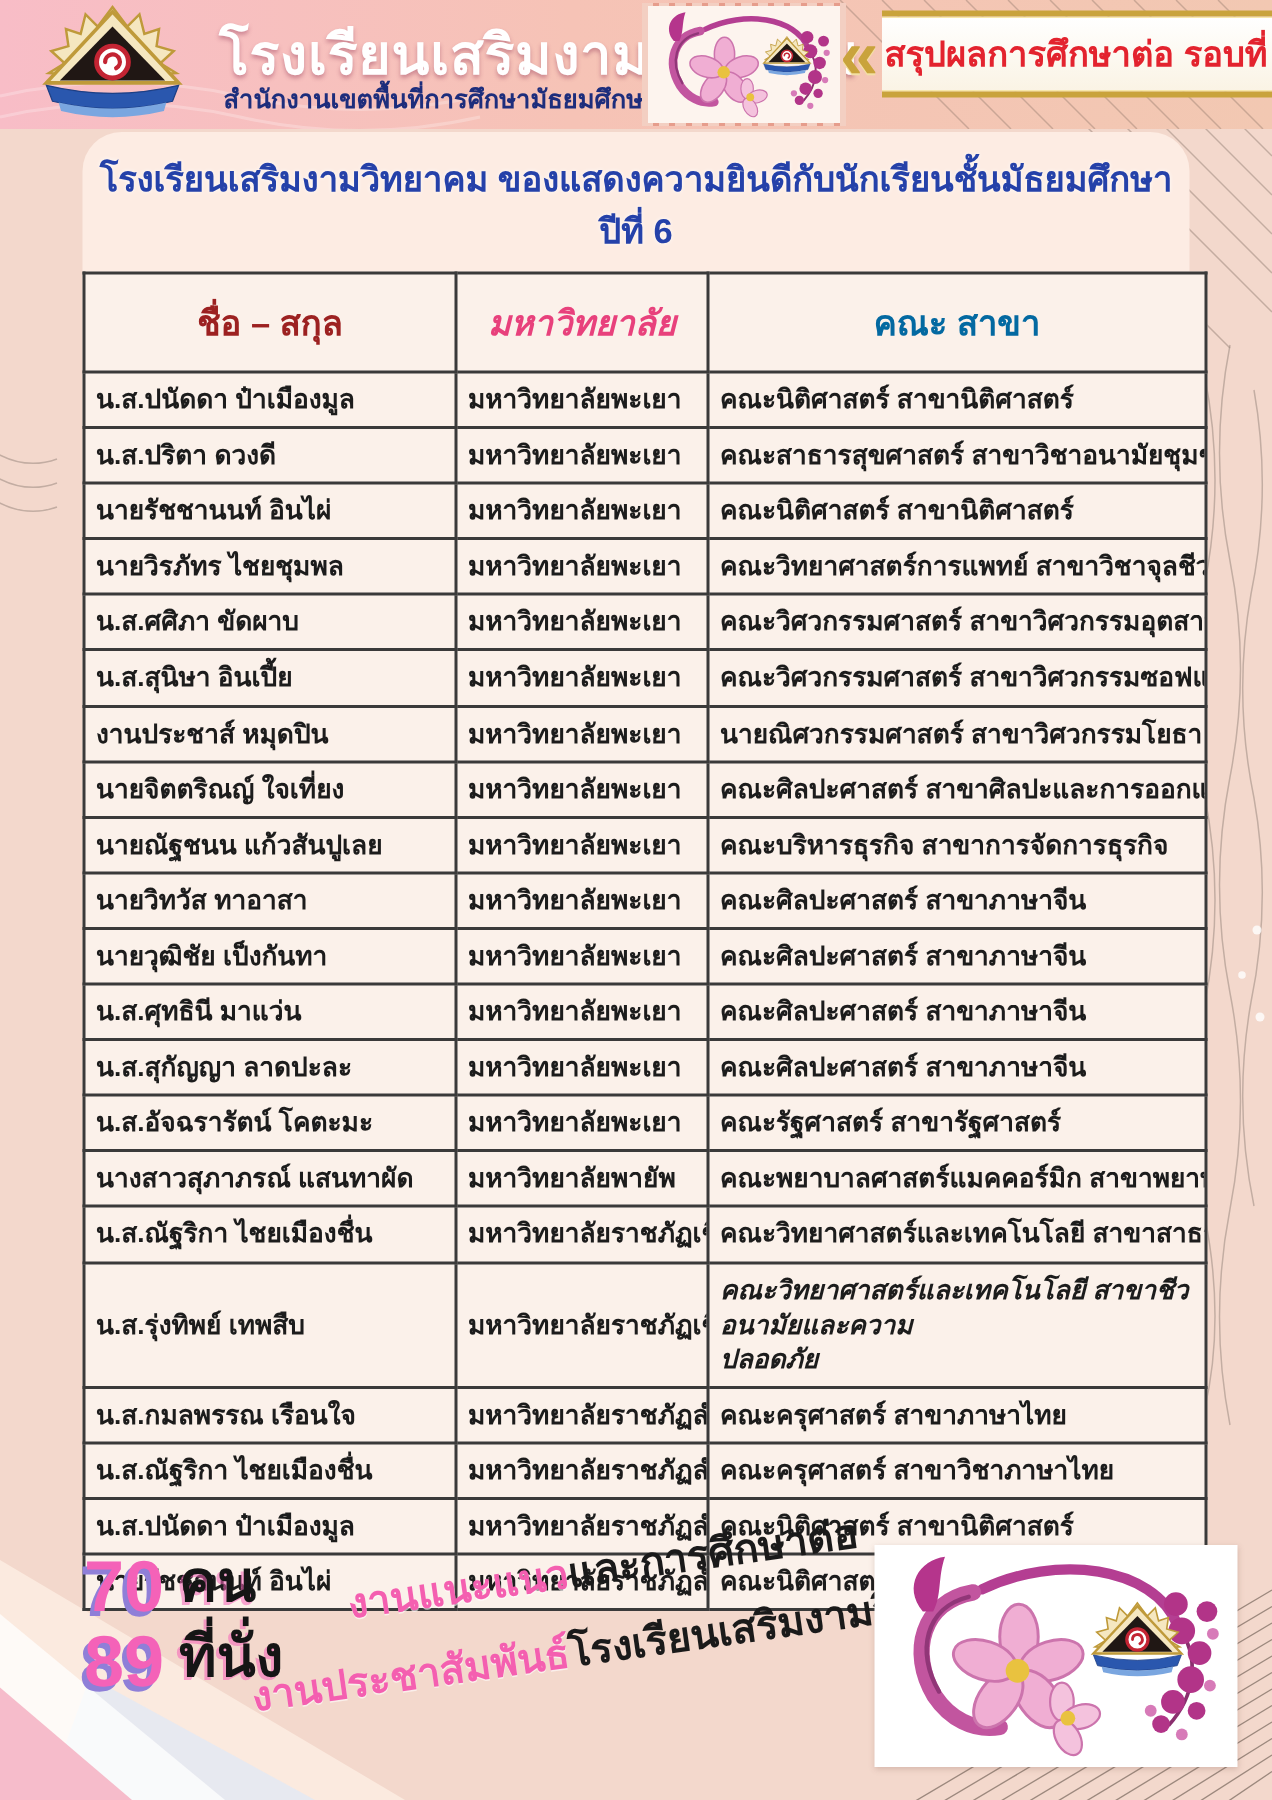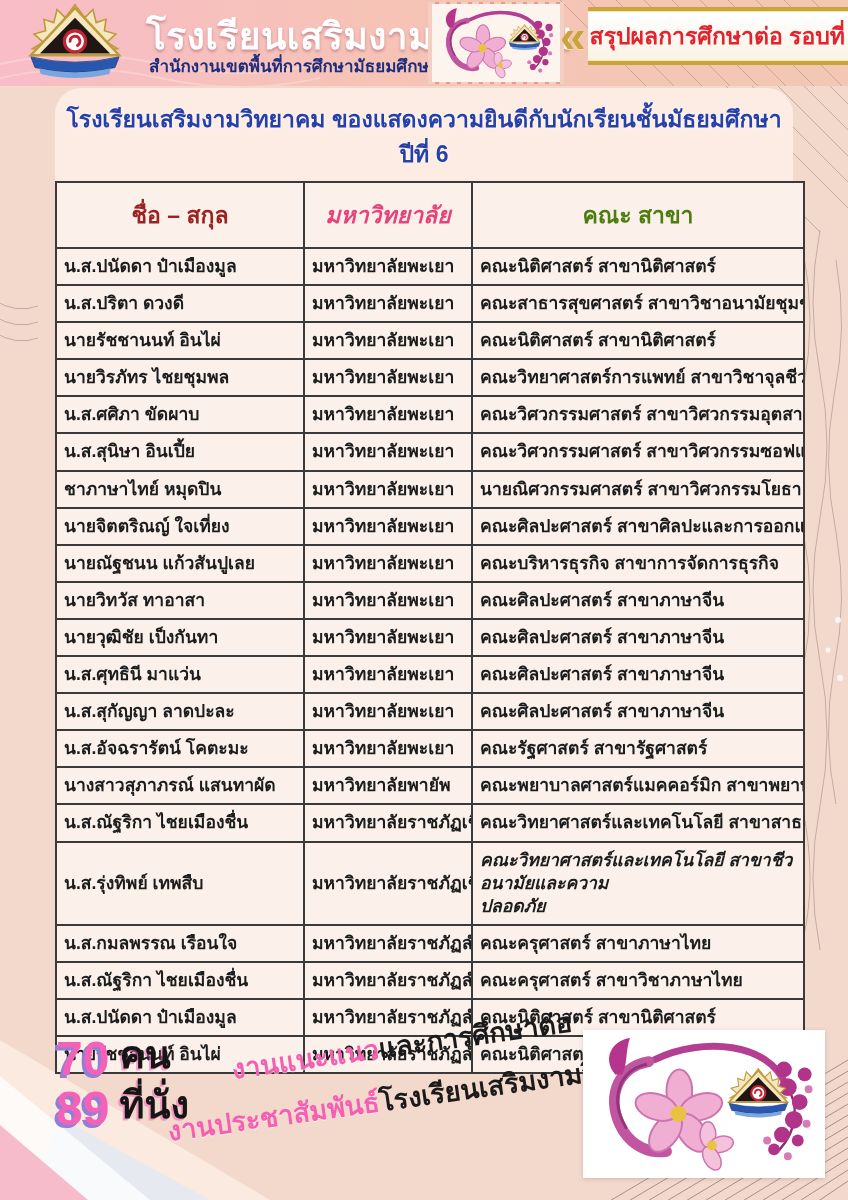--- a/index.html
+++ b/index.html
@@ -61,21 +61,21 @@
     table-layout:fixed;
   }
   table.results th,table.results td{
     border:2px solid #3a3a3a;
   }
   table.results th{
     padding:14px 4px;font-size:23px;font-weight:800;text-align:center;
   }
   th.h-name{width:238px;color:#9c2121;}
   th.h-uni{width:158px;color:#e8417c;font-style:italic;}
-  th.h-fac{width:322px;color:#4d7c0f;}
+  th.h-fac{width:322px;color:#0369a1;}
   table.results td{
     padding:6px 7px;font-size:17.5px;font-weight:700;color:#1c1c1c;line-height:1.32;
     white-space:nowrap;overflow:hidden;
   }
   table.results td.wrap{white-space:pre-line;font-style:italic;}
   
   .stats{
     position:absolute;left:56px;top:1034px;z-index:2;
     display:inline-grid;grid-template-columns:auto auto;column-gap:10px;row-gap:0;
   }
@@ -276,21 +276,21 @@
             <td>น.ส.ศศิภา ขัดผาบ</td>
             <td>มหาวิทยาลัยพะเยา</td>
             <td>คณะวิศวกรรมศาสตร์ สาขาวิศวกรรมอุตสาหการ</td>
           </tr>
           <tr>
             <td>น.ส.สุนิษา อินเปี้ย</td>
             <td>มหาวิทยาลัยพะเยา</td>
             <td>คณะวิศวกรรมศาสตร์ สาขาวิศวกรรมซอฟแวร์</td>
           </tr>
           <tr>
-            <td>ชาภาษาไทย์ หมุดปิน</td>
+            <td>งานประชาส์ หมุดปิน</td>
             <td>มหาวิทยาลัยพะเยา</td>
             <td>นายณิศวกรรมศาสตร์ สาขาวิศวกรรมโยธา</td>
           </tr>
           <tr>
             <td>นายจิตตริณญ์ ใจเที่ยง</td>
             <td>มหาวิทยาลัยพะเยา</td>
             <td>คณะศิลปะศาสตร์ สาขาศิลปะและการออกแบบ</td>
           </tr>
           <tr>
             <td>นายณัฐชนน แก้วสันปูเลย</td>

